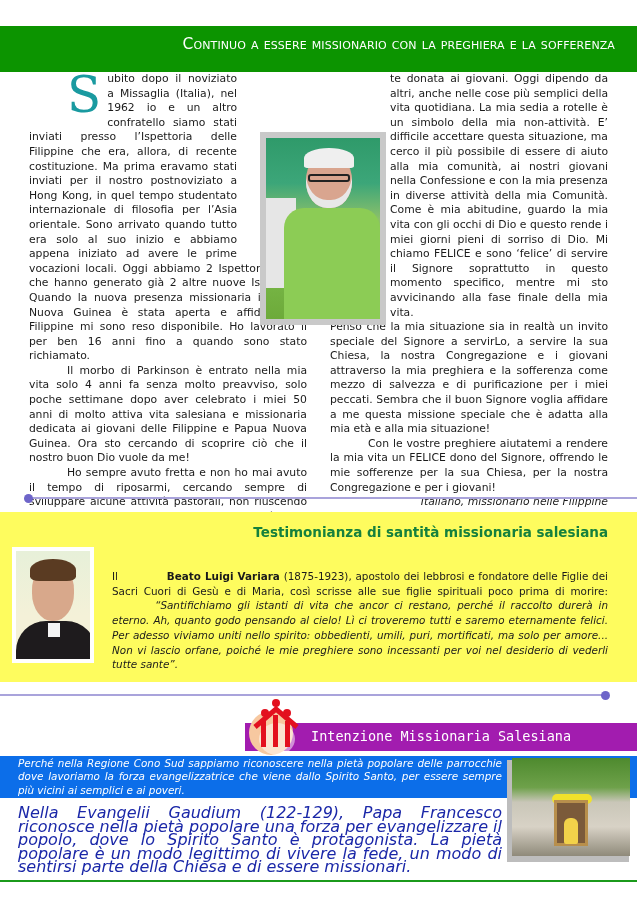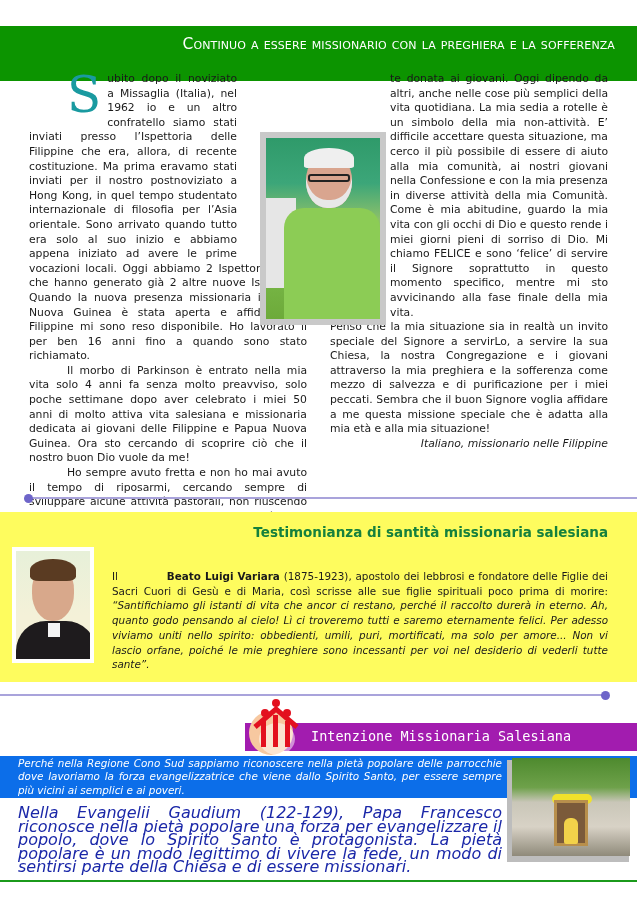--- a/index.html
+++ b/index.html
@@ -1,20 +1,20 @@
 <!DOCTYPE html>
 <html><head>
 <meta charset="utf-8">
 <style>
   * { box-sizing: border-box; margin: 0; padding: 0; }
   html, body { width: 637px; height: 901px; background: #ffffff; overflow: hidden; }
   body { position: relative; font-family: "DejaVu Sans", sans-serif; color: #1a1a1a; }
 
   .header-bar {
-    position: absolute; left: 0; top: 26px; width: 637px; height: 55px;
+    position: absolute; left: 0; top: 26px; width: 637px; height: 46px;
     background: #0c9400;
   }
   .header-title {
     position: absolute; right: 22px; top: 9px;
     color: #ffffff; font-size: 15.5px; font-variant: small-caps; letter-spacing: 0.1px;
     font-family: "DejaVu Sans", sans-serif; white-space: nowrap;
   }
 
   .article {
     position: absolute; left: 29px; top: 72px; width: 582px; height: 420px;
@@ -103,21 +103,21 @@
     background: #1e1b1d; border-radius: 30px 30px 0 0;
   }
   .portrait .p-collar {
     position: absolute; left: 32px; top: 72px; width: 12px; height: 14px; background: #f4f4f4;
   }
   .testimony-text {
     position: absolute; left: 112px; top: 57px; width: 496px;
     font-size: 10.4px; line-height: 14.7px; text-align: justify;
   }
   .testimony-text b { font-weight: bold; margin-left: 45px; }
-  .testimony-text i { font-style: italic; }
+  .testimony-text i { font-style: italic; margin-left: 43px; }
 
   .intention-band {
     position: absolute; left: 245px; top: 723px; width: 408px; height: 28px;
     background: #a21caf;
   }
   .intention-title {
     position: absolute; left: 66px; top: 5px; color: #ffffff;
     font-family: "DejaVu Sans Mono", monospace; font-size: 13.5px; white-space: nowrap;
   }
   .logo {
@@ -170,20 +170,21 @@
     <p>ubito dopo il noviziato a Missaglia (Italia), nel 1962 io e un altro confratello siamo stati inviati presso l’Ispettoria delle Filippine che era, allora, di recente costituzione. Ma prima eravamo stati inviati per il nostro postnoviziato a Hong Kong, in quel tempo studentato internazionale di filosofia per l’Asia orientale. Sono arrivato quando tutto era solo al suo inizio e abbiamo appena iniziato ad avere le prime vocazioni locali. Oggi abbiamo 2 Ispettorie vivaci che hanno generato già 2 altre nuove Ispettorie! Quando la nuova presenza missionaria in Papua Nuova Guinea è stata aperta e affidata alle Filippine mi sono reso disponibile. Ho lavorato lì per ben 16 anni fino a quando sono stato richiamato.</p>
     <p class="indent">Il morbo di Parkinson è entrato nella mia vita solo 4 anni fa senza molto preavviso, solo poche settimane dopo aver celebrato i miei 50 anni di molto attiva vita salesiana e missionaria dedicata ai giovani delle Filippine e Papua Nuova Guinea. Ora sto cercando di scoprire ciò che il nostro buon Dio vuole da me!</p>
     <p class="indent">Ho sempre avuto fretta e non ho mai avuto il tempo di riposarmi, cercando sempre di sviluppare alcune attività pastorali, non riuscendo a trovare tempo per me stesso: la mia vita è stata totalmen-</p>
   </div>
   <div class="col col-right">
     <p style="position:relative;">
       <span class="float-space-right" style="margin-top:58px;"></span>
       <span>te donata ai giovani. Oggi dipendo da altri, anche nelle cose più semplici della vita quotidiana. La mia sedia a rotelle è un simbolo della mia non-attività. E’ difficile accettare questa situazione, ma cerco il più possibile di essere di aiuto alla mia comunità, ai nostri giovani nella Confessione e con la mia presenza in diverse attività della mia Comunità. Come è mia abitudine, guardo la mia vita con gli occhi di Dio e questo rende i miei giorni pieni di sorriso di Dio. Mi chiamo FELICE e sono ‘felice’ di servire il Signore soprattutto in questo momento specifico, mentre mi sto avvicinando alla fase finale della mia vita.</span>
     </p>
     <p>Penso che la mia situazione sia in realtà un invito speciale del Signore a servirLo, a servire la sua Chiesa, la nostra Congregazione e i giovani attraverso la mia preghiera e la sofferenza come mezzo di salvezza e di purificazione per i miei peccati. Sembra che il buon Signore voglia affidare a me questa missione speciale che è adatta alla mia età e alla mia situazione!</p>
+    <p class="indent">Con le vostre preghiere aiutatemi a rendere la mia vita un FELICE dono del Signore, offrendo le mie sofferenze per la sua Chiesa, per la nostra Congregazione e per i giovani!</p>
     <div class="signature-sub">Italiano, missionario nelle Filippine</div>
   </div>
   <div class="photo-frame">
     <div class="photo">
       <div class="left-bg"></div>
       <div class="shirt"></div>
       <div class="head"></div>
       <div class="hair"></div>
       <div class="glasses"></div>
     </div>

